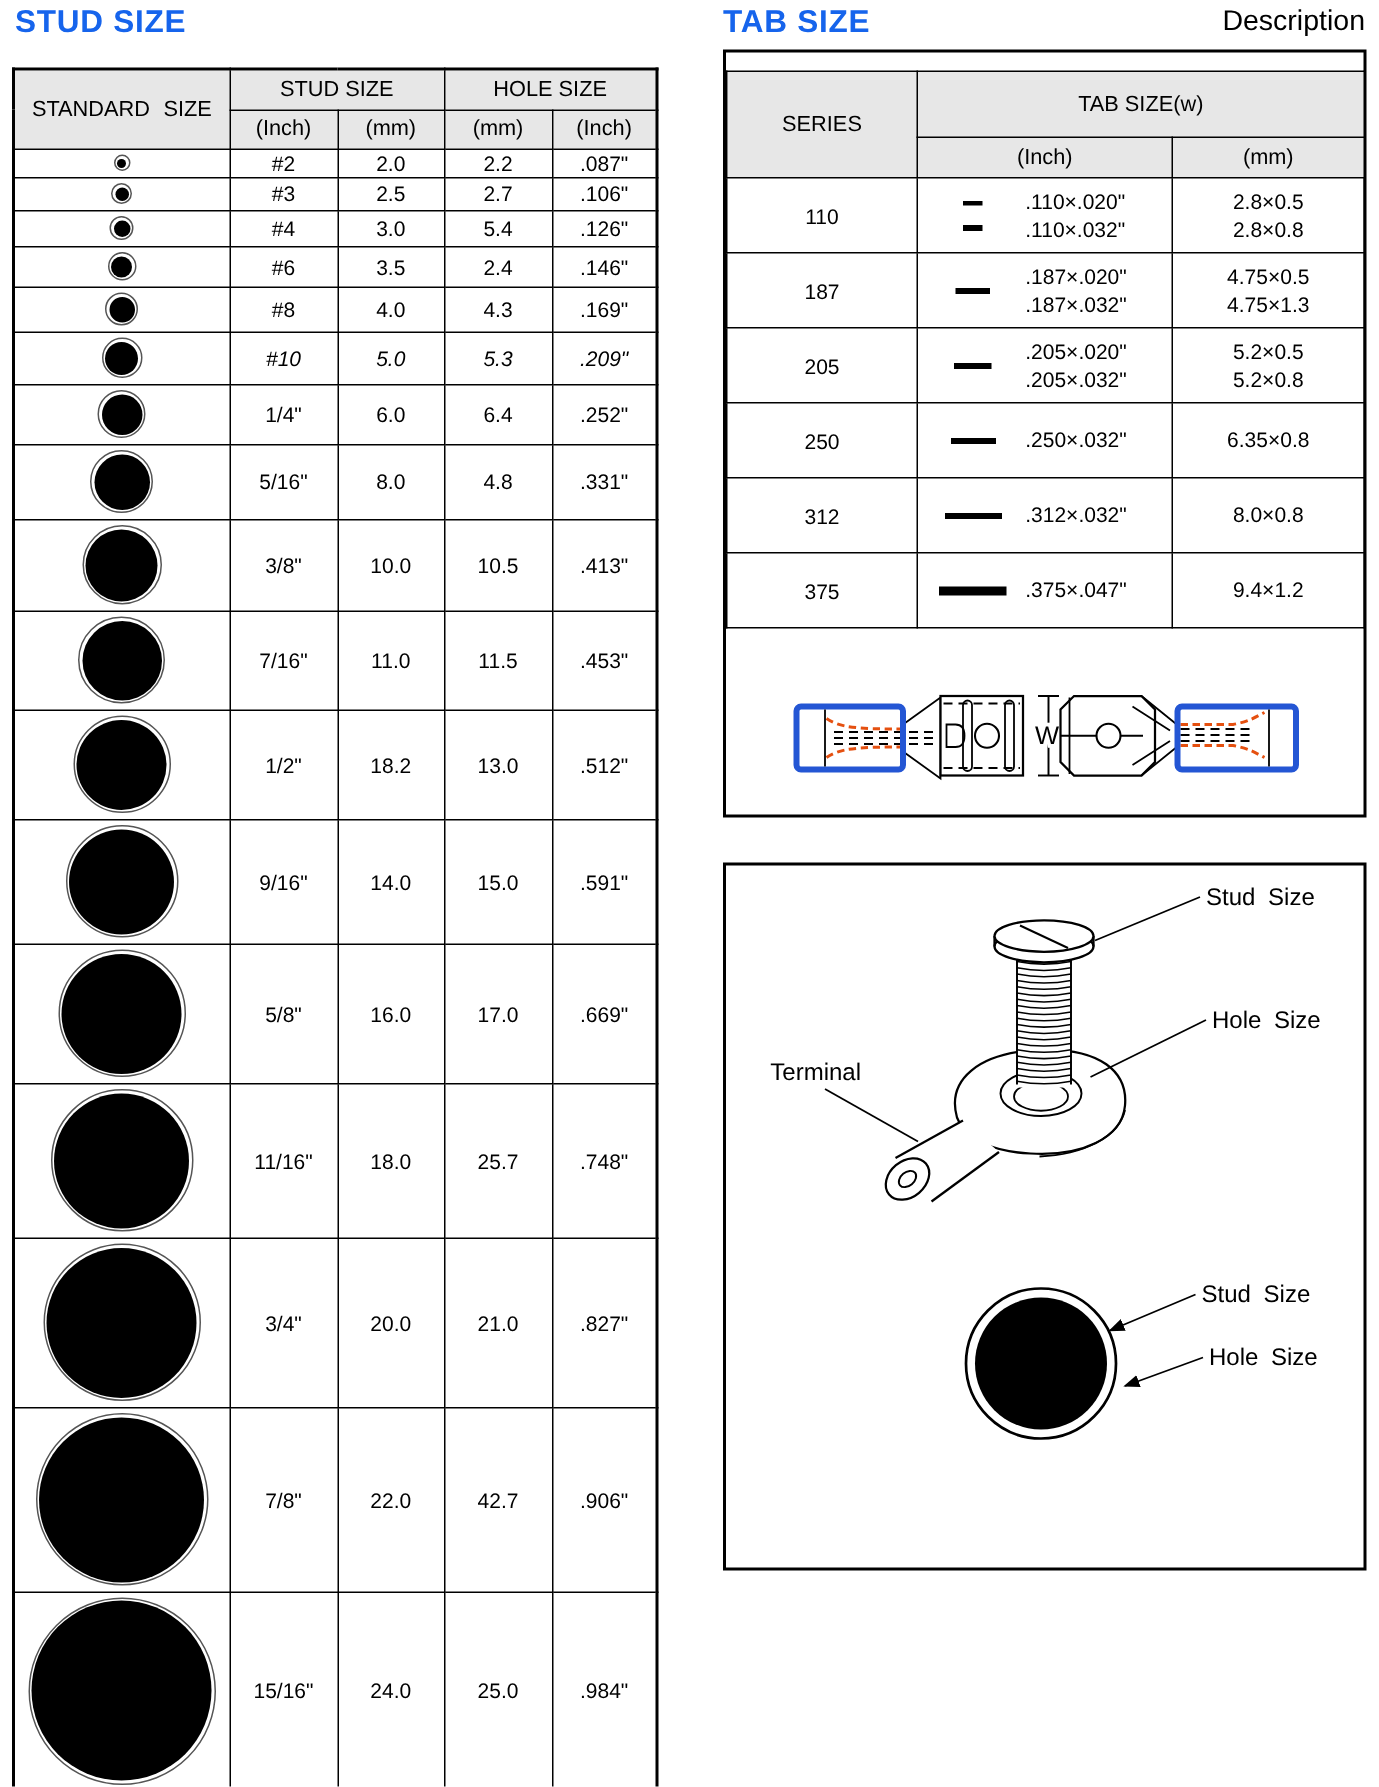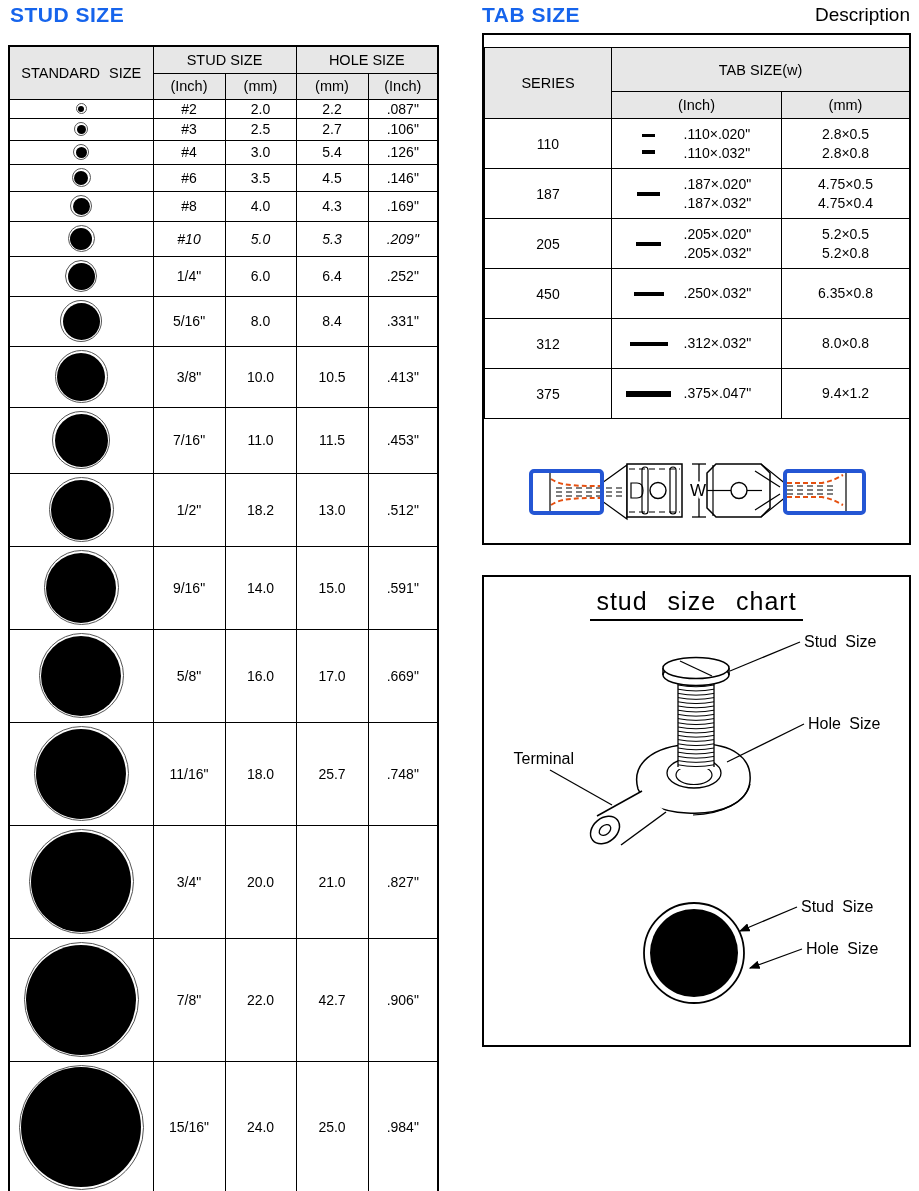--- a/index.html
+++ b/index.html
@@ -121,21 +121,21 @@
       <tr style="height: 27px;">
         <td class="circle-cell">
           <div class="circle-wrap">
             <div class="ring" style="height: 19px; width: 19px;">
               <div class="dot" style="height: 14px; width: 14px; background: rgb(0, 0, 0);"></div>
             </div>
           </div>
         </td>
         <td>#6</td>
         <td>3.5</td>
-        <td>4.5</td>
+        <td>2.4</td>
         <td>.146"</td>
       </tr>
       <tr style="height: 30px;">
         <td class="circle-cell">
           <div class="circle-wrap">
             <div class="ring" style="height: 22px; width: 22px;">
               <div class="dot" style="height: 17px; width: 17px; background: rgb(0, 0, 0);"></div>
             </div>
           </div>
         </td>
@@ -173,21 +173,21 @@
       <tr style="height: 50px;">
         <td class="circle-cell">
           <div class="circle-wrap">
             <div class="ring" style="height: 42px; width: 42px;">
               <div class="dot" style="height: 37px; width: 37px; background: rgb(0, 0, 0);"></div>
             </div>
           </div>
         </td>
         <td>5/16"</td>
         <td>8.0</td>
-        <td>8.4</td>
+        <td>4.8</td>
         <td>.331"</td>
       </tr>
       <tr style="height: 61px;">
         <td class="circle-cell">
           <div class="circle-wrap">
             <div class="ring" style="height: 53px; width: 53px;">
               <div class="dot" style="height: 48px; width: 48px; background: rgb(0, 0, 0);"></div>
             </div>
           </div>
         </td>
@@ -351,21 +351,21 @@
               </div>
               <div class="line-box">
                 <div>.187×.020"</div>
                 <div>.187×.032"</div>
               </div>
             </div>
           </td>
           <td>
             <div class="mm-lines">
               <div>4.75×0.5</div>
-              <div>4.75×0.4</div>
+              <div>4.75×1.3</div>
             </div>
           </td>
         </tr>
         <tr style="height: 50px;">
           <td>205</td>
           <td>
             <div class="inch-cell-flex">
               <div class="bar-box">
                 <div class="tab-bar" style="width: 25px; height: 4px;"></div>
               </div>
@@ -376,21 +376,21 @@
             </div>
           </td>
           <td>
             <div class="mm-lines">
               <div>5.2×0.5</div>
               <div>5.2×0.8</div>
             </div>
           </td>
         </tr>
         <tr style="height: 50px;">
-          <td>450</td>
+          <td>250</td>
           <td>
             <div class="inch-cell-flex">
               <div class="bar-box">
                 <div class="tab-bar" style="width: 30px; height: 4px;"></div>
               </div>
               <div class="line-box">
                 <div>.250×.032"</div>
               </div>
             </div>
           </td>
@@ -491,21 +491,20 @@
         <path d="M303,78 L338,78 C349,80 353,83 359,86" stroke="#e55010" stroke-width="2" stroke-dasharray="5 3"></path>
         <rect x="362" y="54" width="16" height="38" fill="#fff" stroke="none"></rect>
         <rect x="301" y="52" width="79" height="42" rx="3" stroke="#2456d4" stroke-width="4"></rect>
         <line x1="362" y1="54" x2="362" y2="92"></line>
       </g>
     </svg>
   </div>
 </div>
 
 <div id="chart-box">
-  <div id="chart-title">stud size chart</div>
   <svg id="chart-svg" width="425" height="404" viewBox="0 0 425 404">
     <defs>
       <marker id="arrow" markerWidth="9" markerHeight="7" refX="8" refY="3.5" orient="auto">
         <polygon points="0,0 9,3.5 0,7" fill="#000"></polygon>
       </marker>
     </defs>
 
     <g fill="none" stroke="#000">
       <path d="M154,168 C147,143 168,125 208,123 C250,121 268,138 266,160 C264,182 237,194 203,192 C182,191 161,185 154,168 Z" fill="#fff" stroke-width="1.5"></path>
       <path d="M266,163 C262,181 238,193 209,194" stroke-width="1.2"></path>

